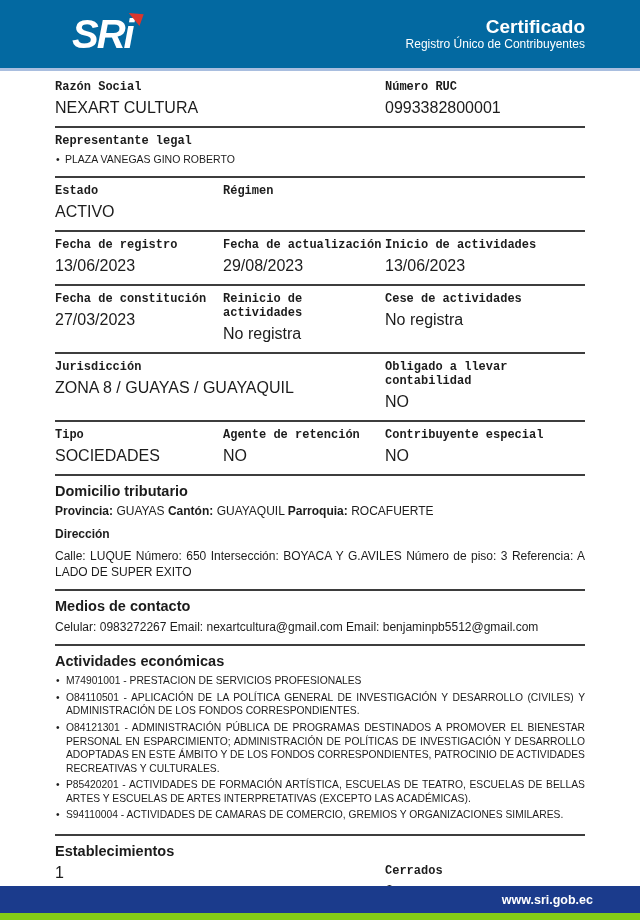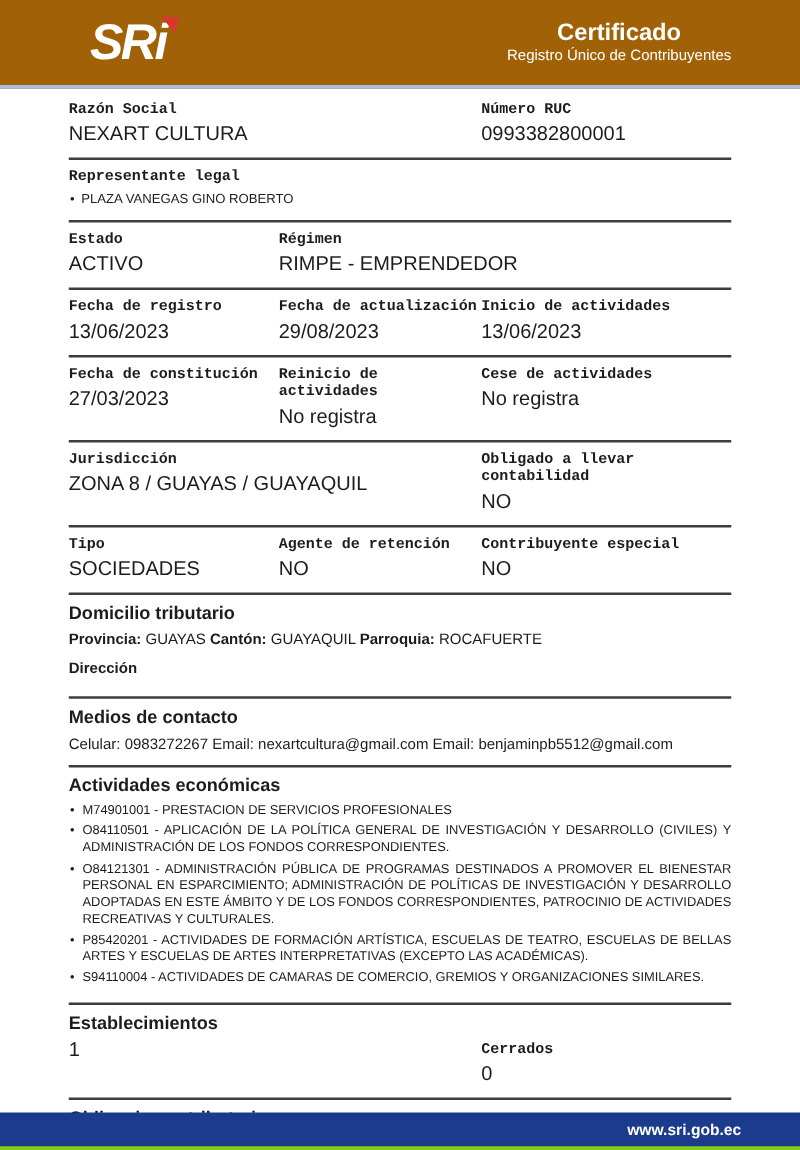--- a/index.html
+++ b/index.html
@@ -2,34 +2,34 @@
 <html><head>
 <meta charset="utf-8">
 <style>
   html,body{margin:0;padding:0;}
   body{
     width:640px;height:920px;position:relative;background:#ffffff;
     font-family:"Liberation Sans", sans-serif;color:#1c1c1c;overflow:hidden;
   }
   
   .banner{
-    height:71px;background:#a16207;border-bottom:3px solid #A9BEDF;
+    height:71px;background:#0369a1;border-bottom:3px solid #A9BEDF;
     display:flex;justify-content:space-between;align-items:center;
     padding:0 55px 0 72px;box-sizing:border-box;
   }
   .logo{
     position:relative;color:#ffffff;font-weight:bold;font-style:italic;
     font-size:40px;letter-spacing:-2px;line-height:1;padding-right:10px;
   }
   .logo .tri{
     position:absolute;top:-1px;right:-1px;width:15px;height:13px;
     background:#D9372E;
     clip-path:polygon(0 0,100% 10%,72% 100%);
   }
-  .banner-right{text-align:center;color:#ffffff;}
+  .banner-right{text-align:right;color:#ffffff;}
   .banner-title{font-size:19px;font-weight:bold;line-height:1.15;}
   .banner-subtitle{font-size:12px;line-height:1.25;}
   
   .content{padding:3px 55px 0 55px;}
   .sec{border-bottom:2px solid #3d3d3d;padding:6px 0 9px 0;}
   .sec.last{border-bottom:none;}
   .row{display:flex;}
   .c-170{width:168px;}
   .c-162{width:162px;}
   .c-330{width:330px;}
@@ -49,21 +49,21 @@
   }
   .act{
     position:relative;padding-left:11px;font-size:10.3px;line-height:1.32;
     text-align:justify;margin-bottom:3px;
   }
   .act::before{content:"\2022";position:absolute;left:1px;top:0;}
   .oblig{margin-bottom:14px;font-size:10.5px;}
   
   .footer{
     position:absolute;left:0;bottom:0;width:640px;height:27px;
-    background:#1B3B8C;border-bottom:3px solid #84cc16;box-sizing:content-box;
+    background:#1B3B8C;border-bottom:7px solid #84cc16;box-sizing:content-box;
     display:flex;align-items:center;justify-content:flex-end;
   }
   .footer-url{color:#ffffff;font-size:12.5px;font-weight:bold;padding-right:47px;}
 </style>
 </head>
 <body>
 
 <div class="banner">
   <div class="logo">
     <span>SRi</span>
@@ -96,21 +96,20 @@
   </div>
 
   <div class="sec">
     <div class="row">
       <div class="c-170">
         <div class="lbl">Estado</div>
         <div class="val">ACTIVO</div>
       </div>
       <div class="c-rest">
         <div class="lbl">Régimen</div>
-        <div class="val">RIMPE - EMPRENDEDOR</div>
       </div>
     </div>
   </div>
 
   <div class="sec">
     <div class="row">
       <div class="c-170">
         <div class="lbl">Fecha de registro</div>
         <div class="val">13/06/2023</div>
       </div>
@@ -176,20 +175,32 @@
     <div class="h2">Domicilio tributario</div>
     <div class="inline-line">
       <span class="b">Provincia:</span>
       <span>GUAYAS</span>
       <span class="b">Cantón:</span>
       <span>GUAYAQUIL</span>
       <span class="b">Parroquia:</span>
       <span>ROCAFUERTE</span>
     </div>
     <div class="h3">Dirección</div>
+    <div class="addr">
+      <span class="b">Calle:</span>
+      <span>LUQUE</span>
+      <span class="b">Número:</span>
+      <span>650</span>
+      <span class="b">Intersección:</span>
+      <span>BOYACA Y G.AVILES</span>
+      <span class="b">Número de piso:</span>
+      <span>3</span>
+      <span class="b">Referencia:</span>
+      <span>A LADO DE SUPER EXITO</span>
+    </div>
   </div>
 
   <div class="sec">
     <div class="h2">Medios de contacto</div>
     <div class="addr">
       <span class="b">Celular:</span>
       <span>0983272267</span>
       <span class="b">Email:</span>
       <span>nexartcultura@gmail.com</span>
       <span class="b">Email:</span>

